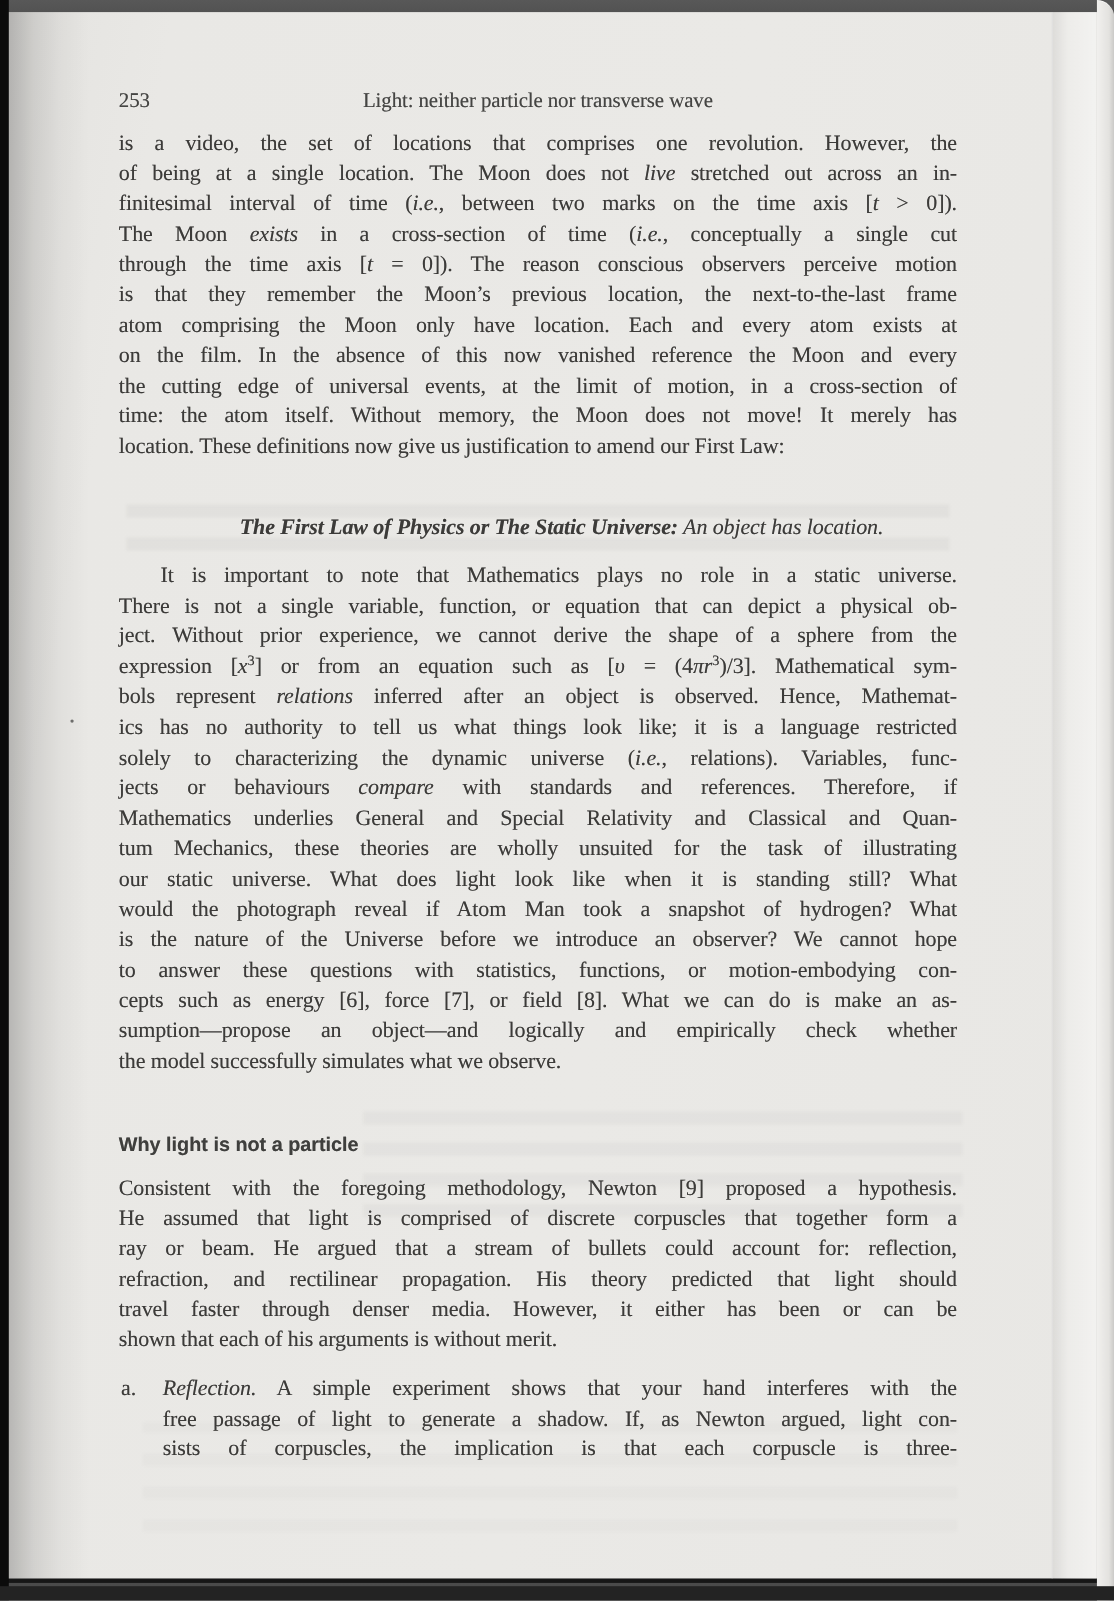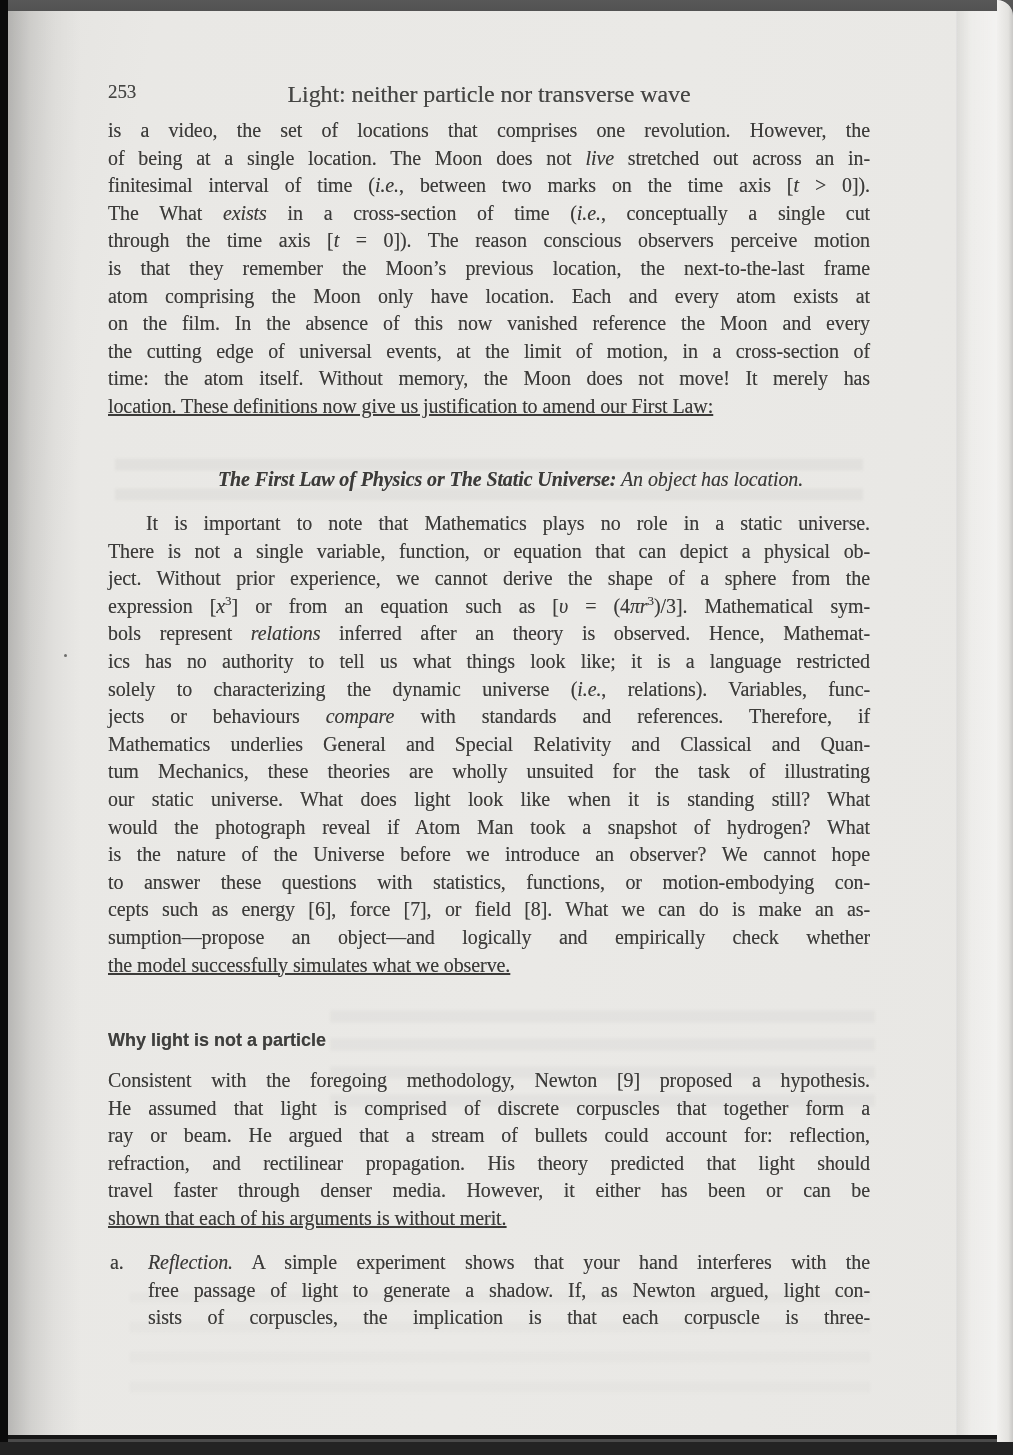--- a/index.html
+++ b/index.html
@@ -40,25 +40,25 @@
       background:repeating-linear-gradient(0deg,transparent 0 8px,rgba(118,118,115,.10) 9px 20px,transparent 21px 28px);}
   .g3{top:1293px;left:130px;width:740px;height:110px;
       background:repeating-linear-gradient(0deg,transparent 0 10px,rgba(120,120,117,.07) 11px 21px,transparent 22px 30px);}
   .speck{position:absolute;background:#6d6d6b;border-radius:50%;}
   .sp1{left:64px;top:654px;width:3px;height:3px;}
   .sp2{left:297px;top:409px;width:3px;height:3px;}
   
   .text-layer{position:absolute;left:108px;top:0;width:762px;color:#3c3b39;
     text-shadow:0 0 .6px rgba(70,70,70,.55);letter-spacing:-.1px;}
   .running-head{position:absolute;left:0;top:81px;width:762px;text-align:center;
-    font-size:24px;color:#454543;}
+    font-size:19px;color:#454543;}
   .folio{position:absolute;left:0;top:81px;width:762px;font-size:19px;color:#454543;}
   .block{position:absolute;left:0;width:762px;font-size:20px;line-height:27.6px;}
   .line{text-align:justify;text-align-last:justify;}
-  .line.no-jl{text-align-last:left;text-decoration:underline;}
+  .line.no-jl{text-align-last:left;}
   .line.indent{text-indent:38px;}
   .law{text-align:center;font-size:20px;}
   .heading{font-family:"Liberation Sans", sans-serif;font-weight:bold;font-size:18px;
     color:#3f3f3d;letter-spacing:0;line-height:30px;text-shadow:0 0 .5px rgba(70,70,70,.6);}
   .list-item .line{padding-left:40px;}
   .marker{position:absolute;left:2px;top:0;font-size:20px;}
   .s-i{font-style:italic;}
   .s-bi{font-style:italic;font-weight:bold;margin-left:43px;}
   .s-sup{vertical-align:super;font-size:13px;line-height:0;letter-spacing:0;}
   
@@ -83,36 +83,36 @@
 <div class="speck sp2" data-name="scan-speck"></div>
 
 <div class="text-layer" data-name="text-column">
   <div class="running-head" data-name="running-head">Light: neither particle nor transverse wave</div>
   <div class="folio" data-name="page-number">253</div>
 
 <div class="block para" data-name="para-1">
       <div class="line" data-name="text-line"><span>is a video, the set of locations that comprises one revolution. However, the</span></div>
       <div class="line" data-name="text-line"><span>of being at a single location. The Moon does not </span><span class="s-i">live</span><span> stretched out across an in-</span></div>
       <div class="line" data-name="text-line"><span>finitesimal interval of time (</span><span class="s-i">i.e.</span><span>, between two marks on the time axis [</span><span class="s-i">t</span><span> &gt; 0]).</span></div>
-      <div class="line" data-name="text-line"><span>The What </span><span class="s-i">exists</span><span> in a cross-section of time (</span><span class="s-i">i.e.</span><span>, conceptually a single cut</span></div>
+      <div class="line" data-name="text-line"><span>The Moon </span><span class="s-i">exists</span><span> in a cross-section of time (</span><span class="s-i">i.e.</span><span>, conceptually a single cut</span></div>
       <div class="line" data-name="text-line"><span>through the time axis [</span><span class="s-i">t</span><span> = 0]). The reason conscious observers perceive motion</span></div>
       <div class="line" data-name="text-line"><span>is that they remember the Moon’s previous location, the next-to-the-last frame</span></div>
       <div class="line" data-name="text-line"><span>atom comprising the Moon only have location. Each and every atom exists at</span></div>
       <div class="line" data-name="text-line"><span>on the film. In the absence of this now vanished reference the Moon and every</span></div>
       <div class="line" data-name="text-line"><span>the cutting edge of universal events, at the limit of motion, in a cross-section of</span></div>
       <div class="line" data-name="text-line"><span>time: the atom itself. Without memory, the Moon does not move! It merely has</span></div>
       <div class="line no-jl" data-name="text-line"><span>location. These definitions now give us justification to amend our First Law:</span></div>
     </div>
     <div class="block law" data-name="first-law"><span class="s-bi">The First Law of Physics or The Static Universe:</span><span class="s-i"> An object has location.</span></div>
     <div class="block para" data-name="para-2">
       <div class="line indent" data-name="text-line"><span>It is important to note that Mathematics plays no role in a static universe.</span></div>
       <div class="line" data-name="text-line"><span>There is not a single variable, function, or equation that can depict a physical ob-</span></div>
       <div class="line" data-name="text-line"><span>ject. Without prior experience, we cannot derive the shape of a sphere from the</span></div>
       <div class="line" data-name="text-line"><span>expression [</span><span class="s-i">x</span><span class="s-sup">3</span><span>] or from an equation such as [</span><span class="s-i">υ</span><span> = (4</span><span class="s-i">πr</span><span class="s-sup">3</span><span>)/3]. Mathematical sym-</span></div>
-      <div class="line" data-name="text-line"><span>bols represent </span><span class="s-i">relations</span><span> inferred after an theory is observed. Hence, Mathemat-</span></div>
+      <div class="line" data-name="text-line"><span>bols represent </span><span class="s-i">relations</span><span> inferred after an object is observed. Hence, Mathemat-</span></div>
       <div class="line" data-name="text-line"><span>ics has no authority to tell us what things look like; it is a language restricted</span></div>
       <div class="line" data-name="text-line"><span>solely to characterizing the dynamic universe (</span><span class="s-i">i.e.</span><span>, relations). Variables, func-</span></div>
       <div class="line" data-name="text-line"><span>jects or behaviours </span><span class="s-i">compare</span><span> with standards and references. Therefore, if</span></div>
       <div class="line" data-name="text-line"><span>Mathematics underlies General and Special Relativity and Classical and Quan-</span></div>
       <div class="line" data-name="text-line"><span>tum Mechanics, these theories are wholly unsuited for the task of illustrating</span></div>
       <div class="line" data-name="text-line"><span>our static universe. What does light look like when it is standing still? What</span></div>
       <div class="line" data-name="text-line"><span>would the photograph reveal if Atom Man took a snapshot of hydrogen? What</span></div>
       <div class="line" data-name="text-line"><span>is the nature of the Universe before we introduce an observer? We cannot hope</span></div>
       <div class="line" data-name="text-line"><span>to answer these questions with statistics, functions, or motion-embodying con-</span></div>
       <div class="line" data-name="text-line"><span>cepts such as energy [6], force [7], or field [8]. What we can do is make an as-</span></div>

